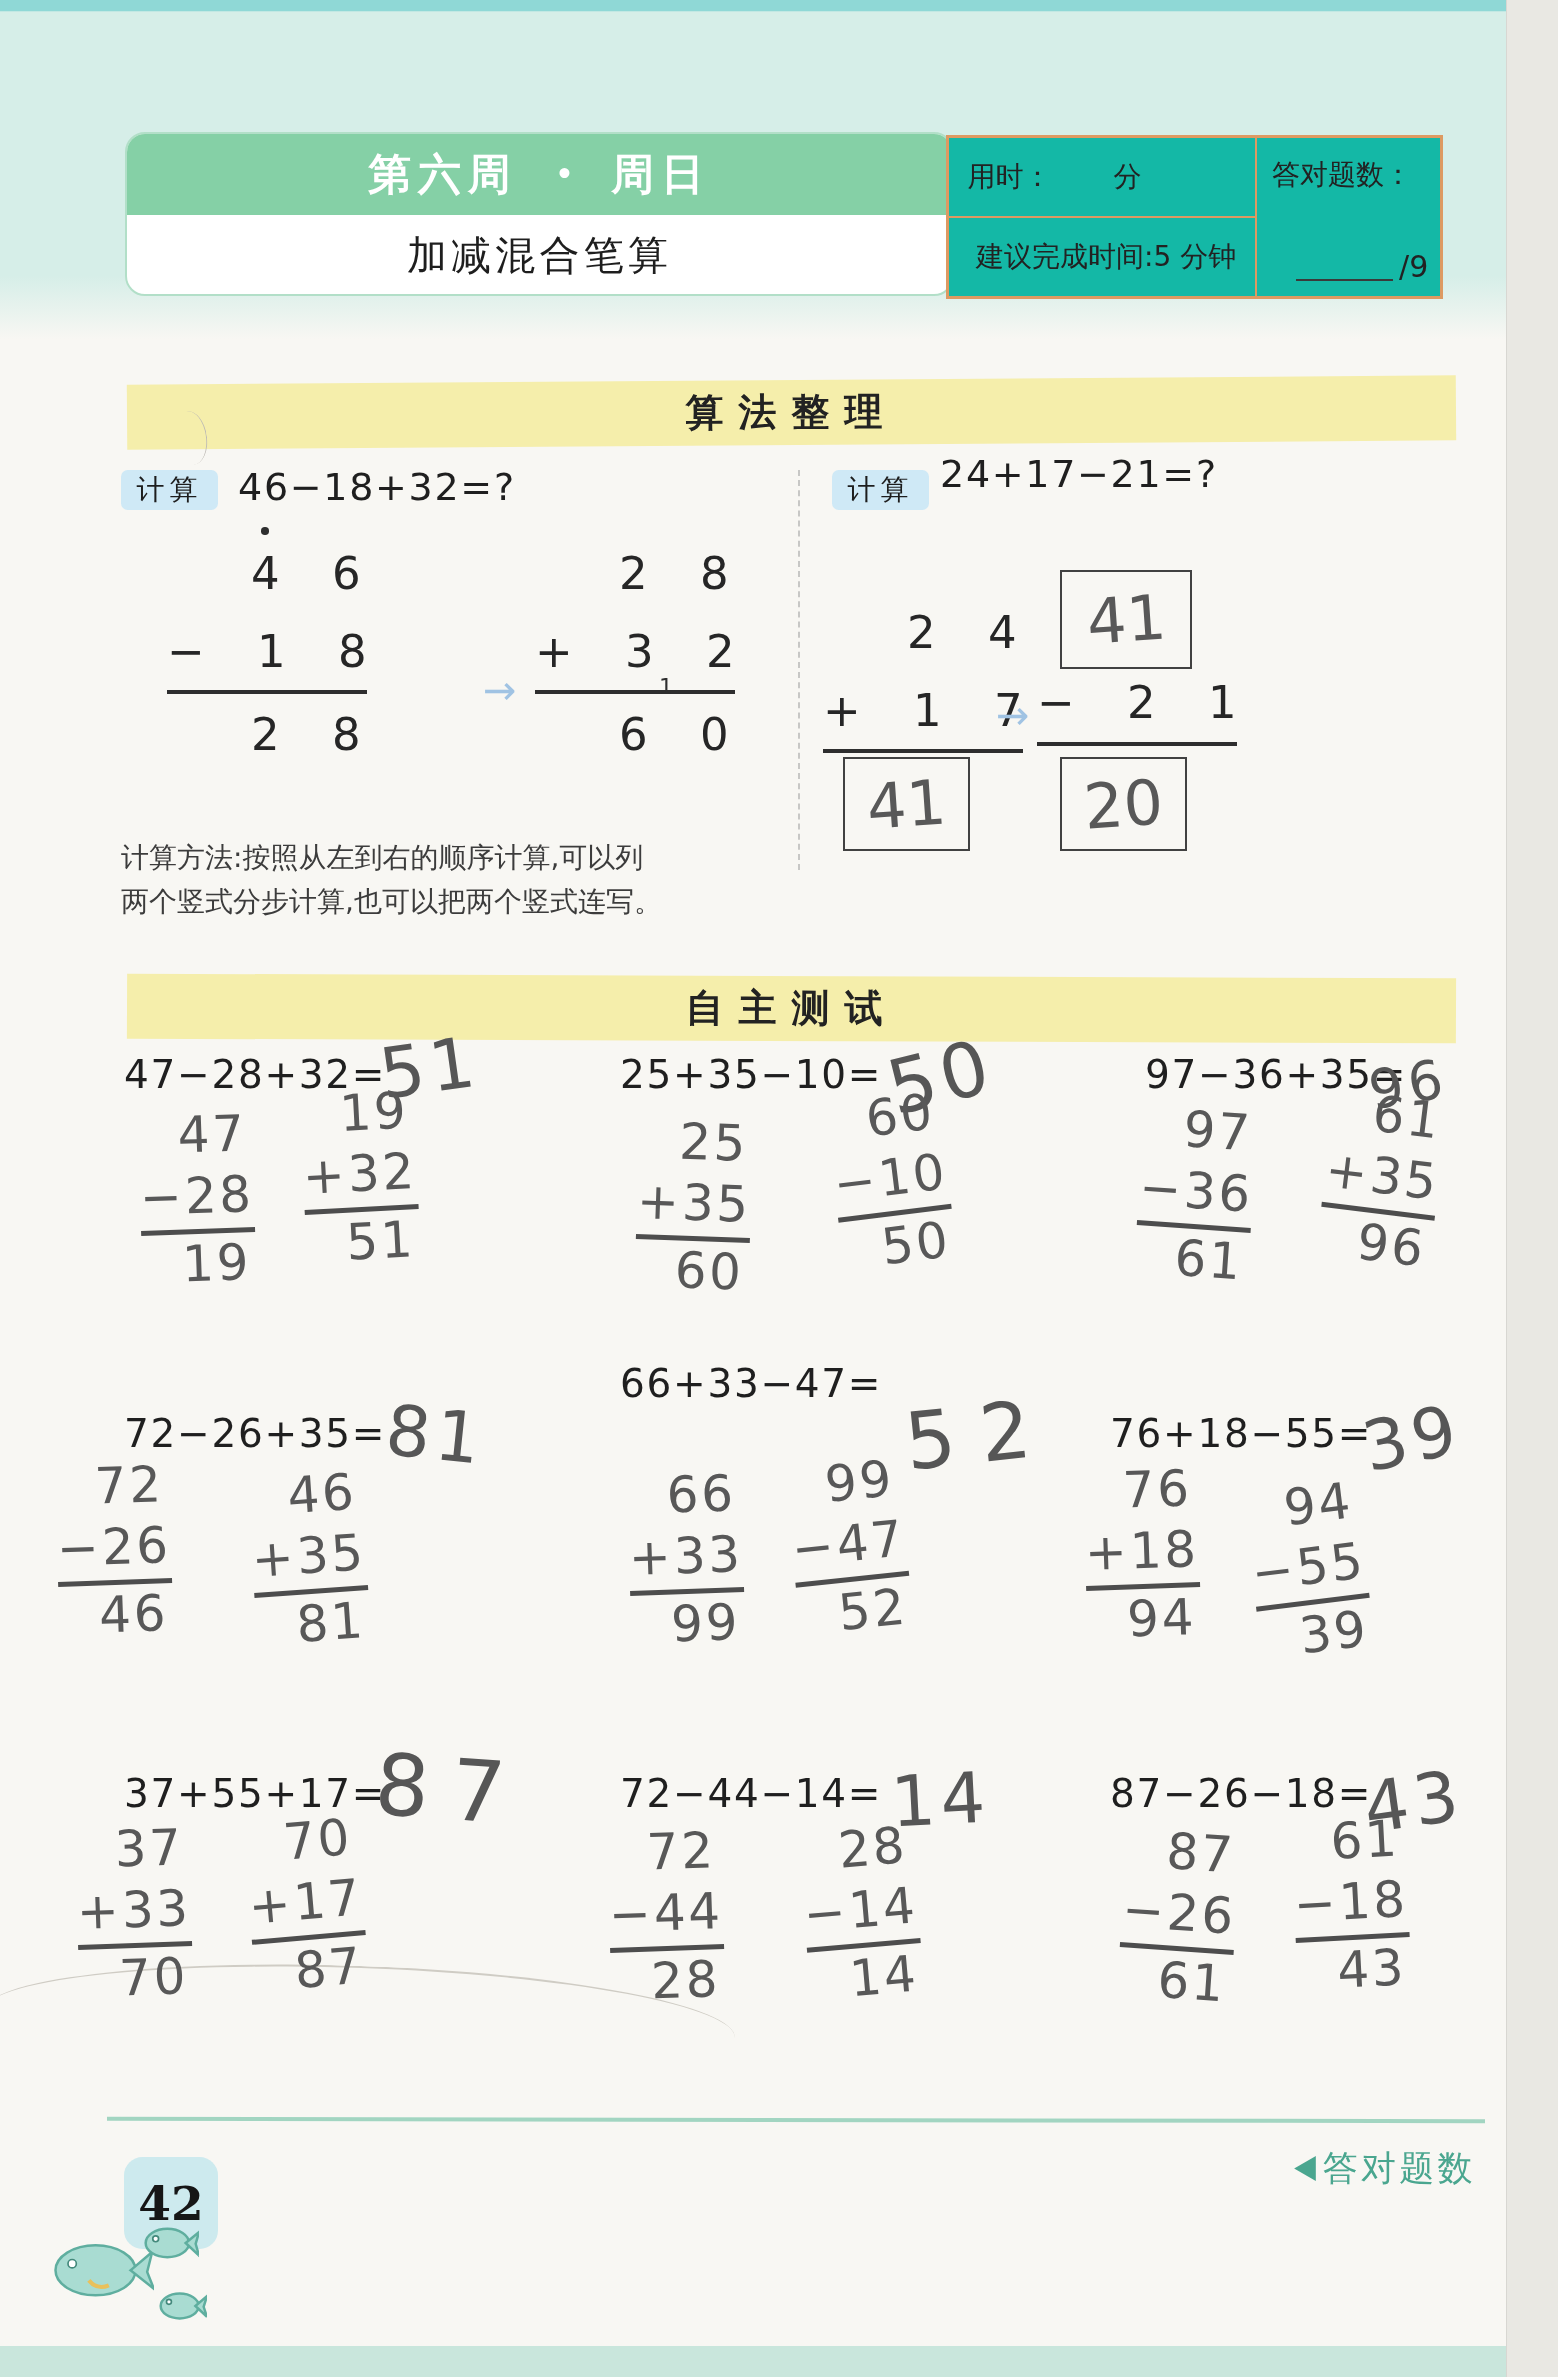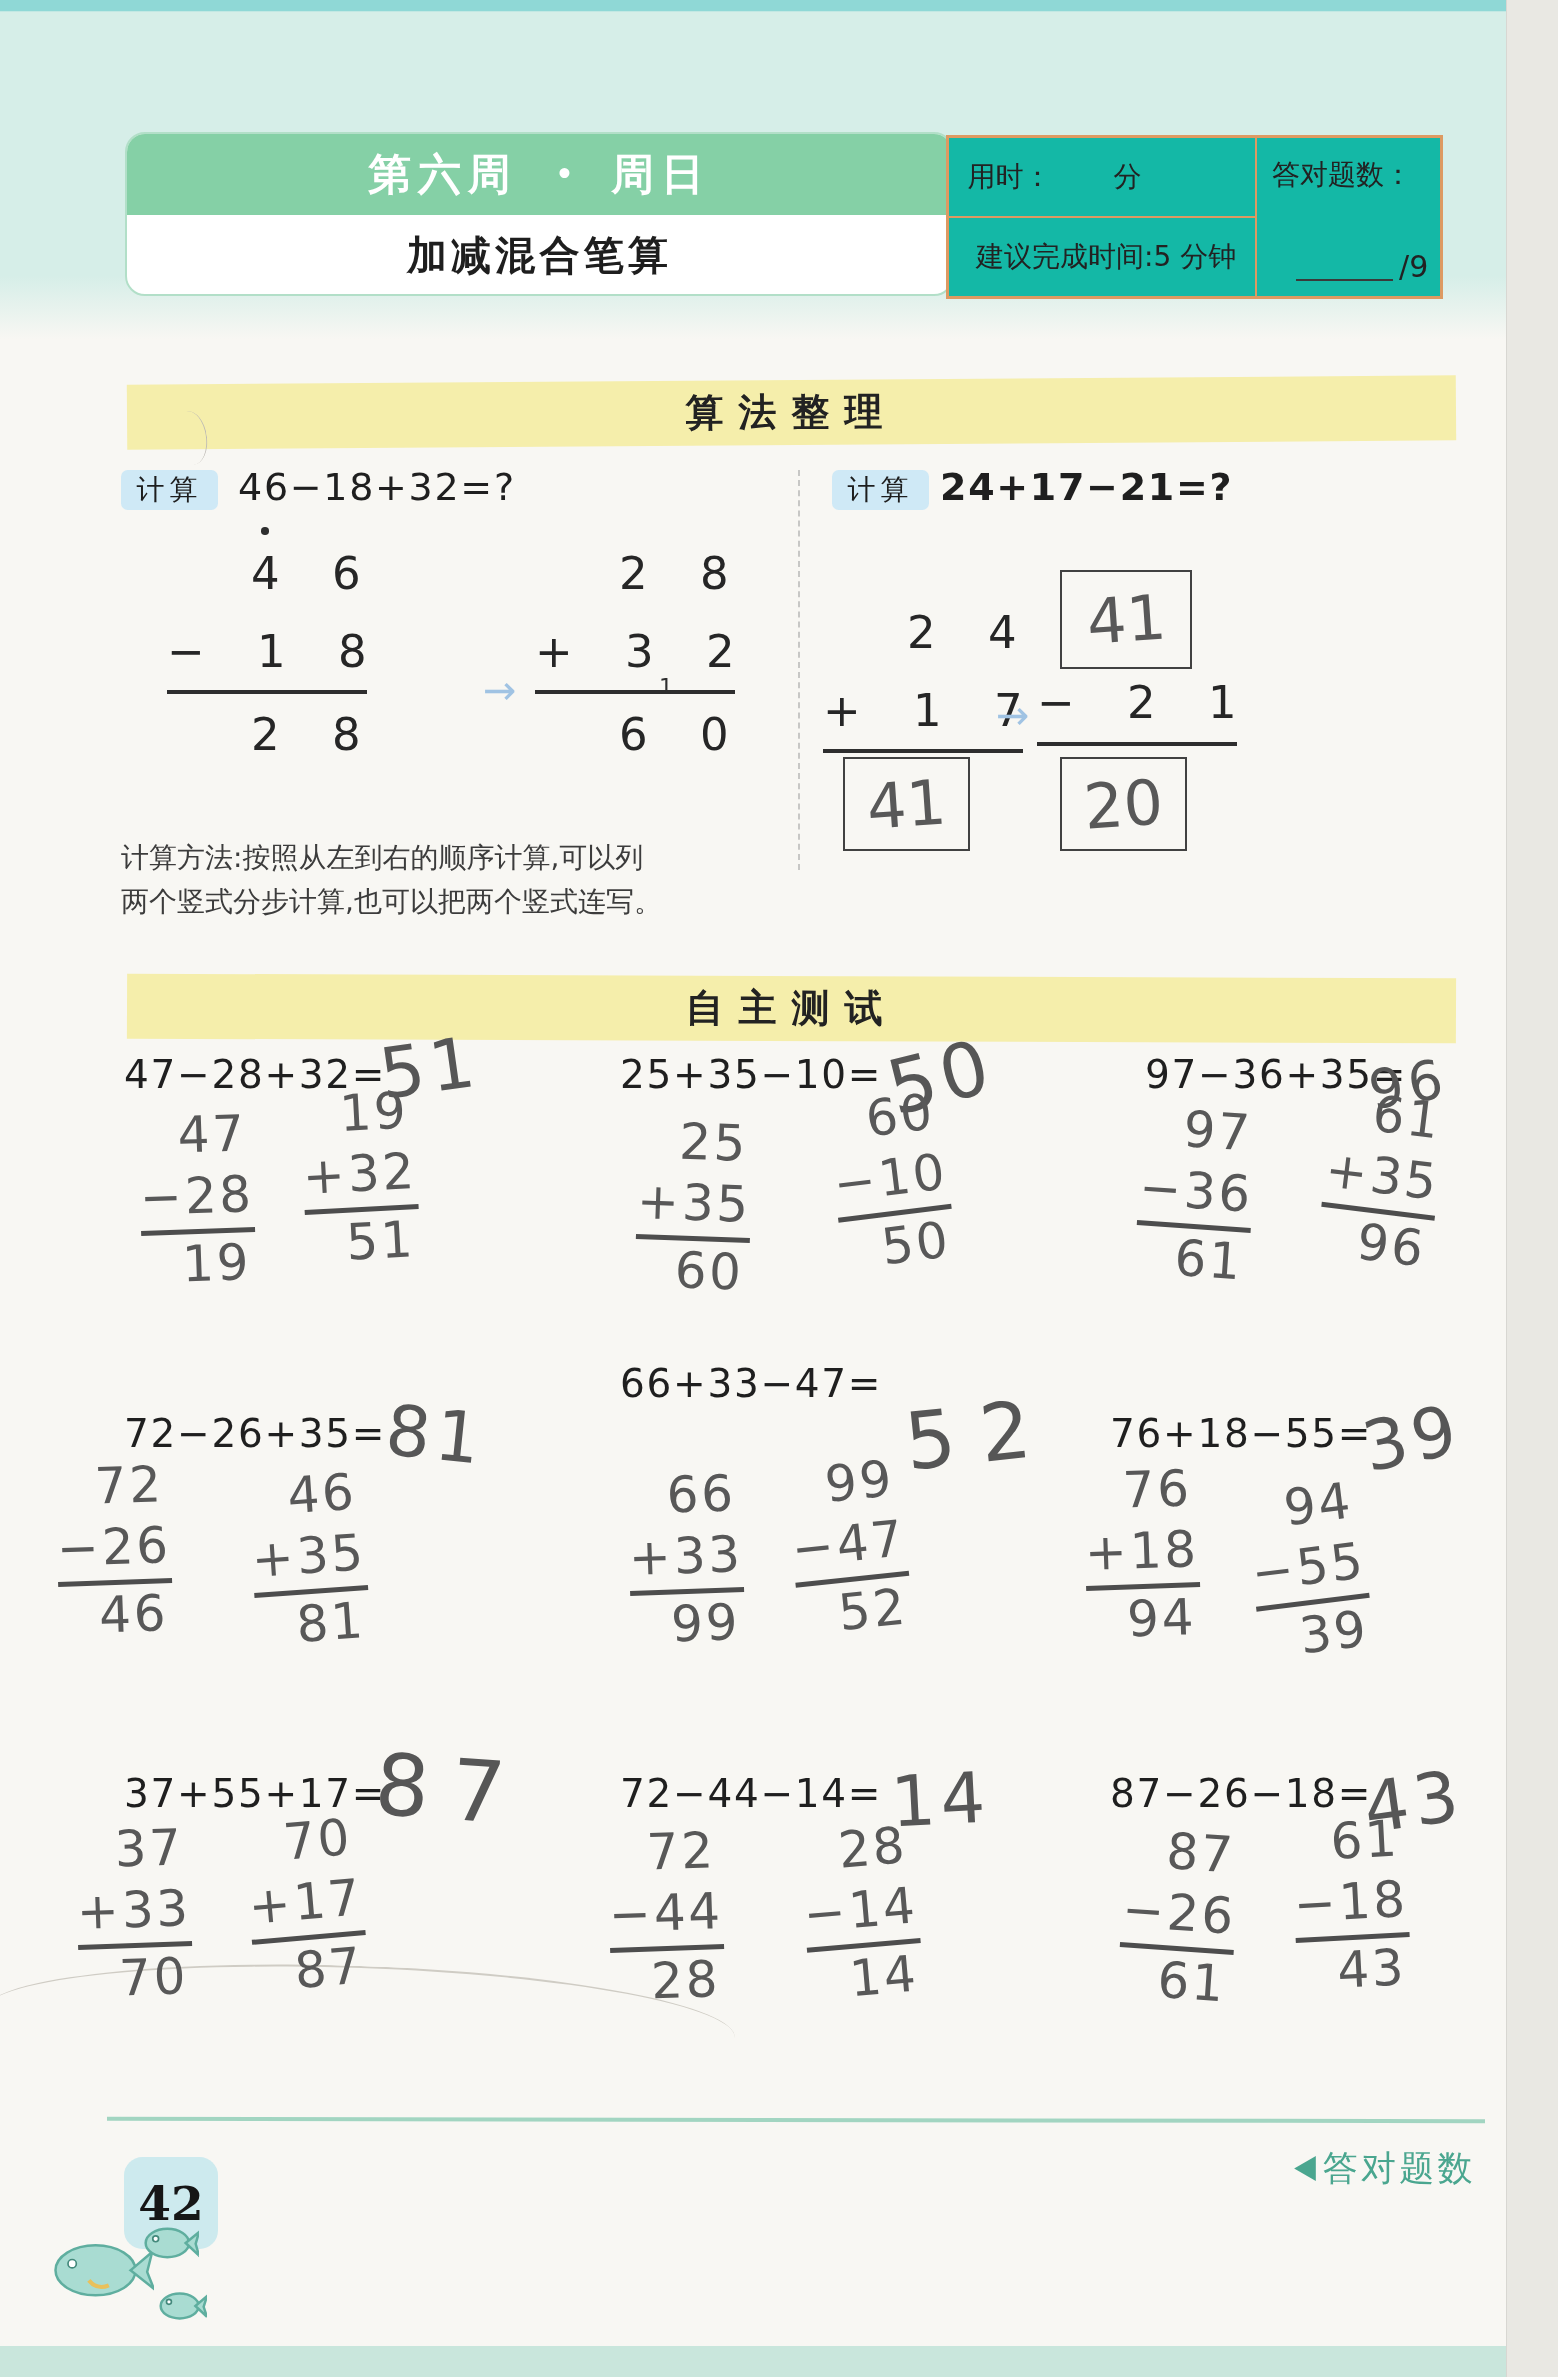--- a/index.html
+++ b/index.html
@@ -26,21 +26,21 @@
     border:2.5px solid #b2dfc8; border-radius:20px; overflow:hidden; background:#fff;
   }
   .hdr-top {
     height:81px; background:#85d0a6; color:#fff;
     display:flex; align-items:center; justify-content:center; gap:38px;
     font-size:43px; font-weight:bold; letter-spacing:6.7px;
   }
   .hdr-dot { font-size:28px; letter-spacing:0; }
   .hdr-bottom {
     height:80px; display:flex; align-items:center; justify-content:center;
-    font-size:40px; font-weight:bold; color:#1e1e1e; letter-spacing:4.2px;
+    font-size:40px; font-weight:normal; color:#1e1e1e; letter-spacing:4.2px;
   }
 
   
   .stats {
     position:absolute; left:946px; top:135px; width:497px; height:164px; z-index:2;
     border:3.3px solid #dd9a62; background:#14b8a6; display:flex;justify-content:space-between;
   }
   .stats-left { width:308px; border-right:2.5px solid #dd9a62; display:flex; flex-direction:column; }
   .stats-row1 { height:80px; border-bottom:2.5px solid #dd9a62; display:flex; align-items:center; padding-left:18.4px; font-size:28px; color:#222; }
   .stats-unit { margin-left:62px; }
@@ -171,21 +171,21 @@
   <div class="carry-mark" style="left:659px; top:674px;">1</div>
 
   <div class="ex-note">
     <div>计算方法:按照从左到右的顺序计算,可以列</div>
     <div>两个竖式分步计算,也可以把两个竖式连写。</div>
   </div>
 
   <div class="dashed-divider"></div>
 
   <div class="calc-badge" style="left:832px; top:470px;">计算</div>
-  <div class="ex-eq" style="left:940px; top:465px;font-weight:bold;">24+17−21=?</div>
+  <div class="ex-eq" style="left:940px; top:452px;">24+17−21=?</div>
 
   <div class="pv" style="left:823px; top:604px;">
     <div class="pv-row pv-top">2 4</div>
     <div class="pv-row pv-mid">+ 1 7</div>
   </div>
   <div class="ans-box" style="left:843px; top:757px; width:127px; height:94px;">
     <span class="hw hw-num">41</span>
   </div>
 
   <div class="flow-arrow" style="left:996px; top:692px;">→</div>

